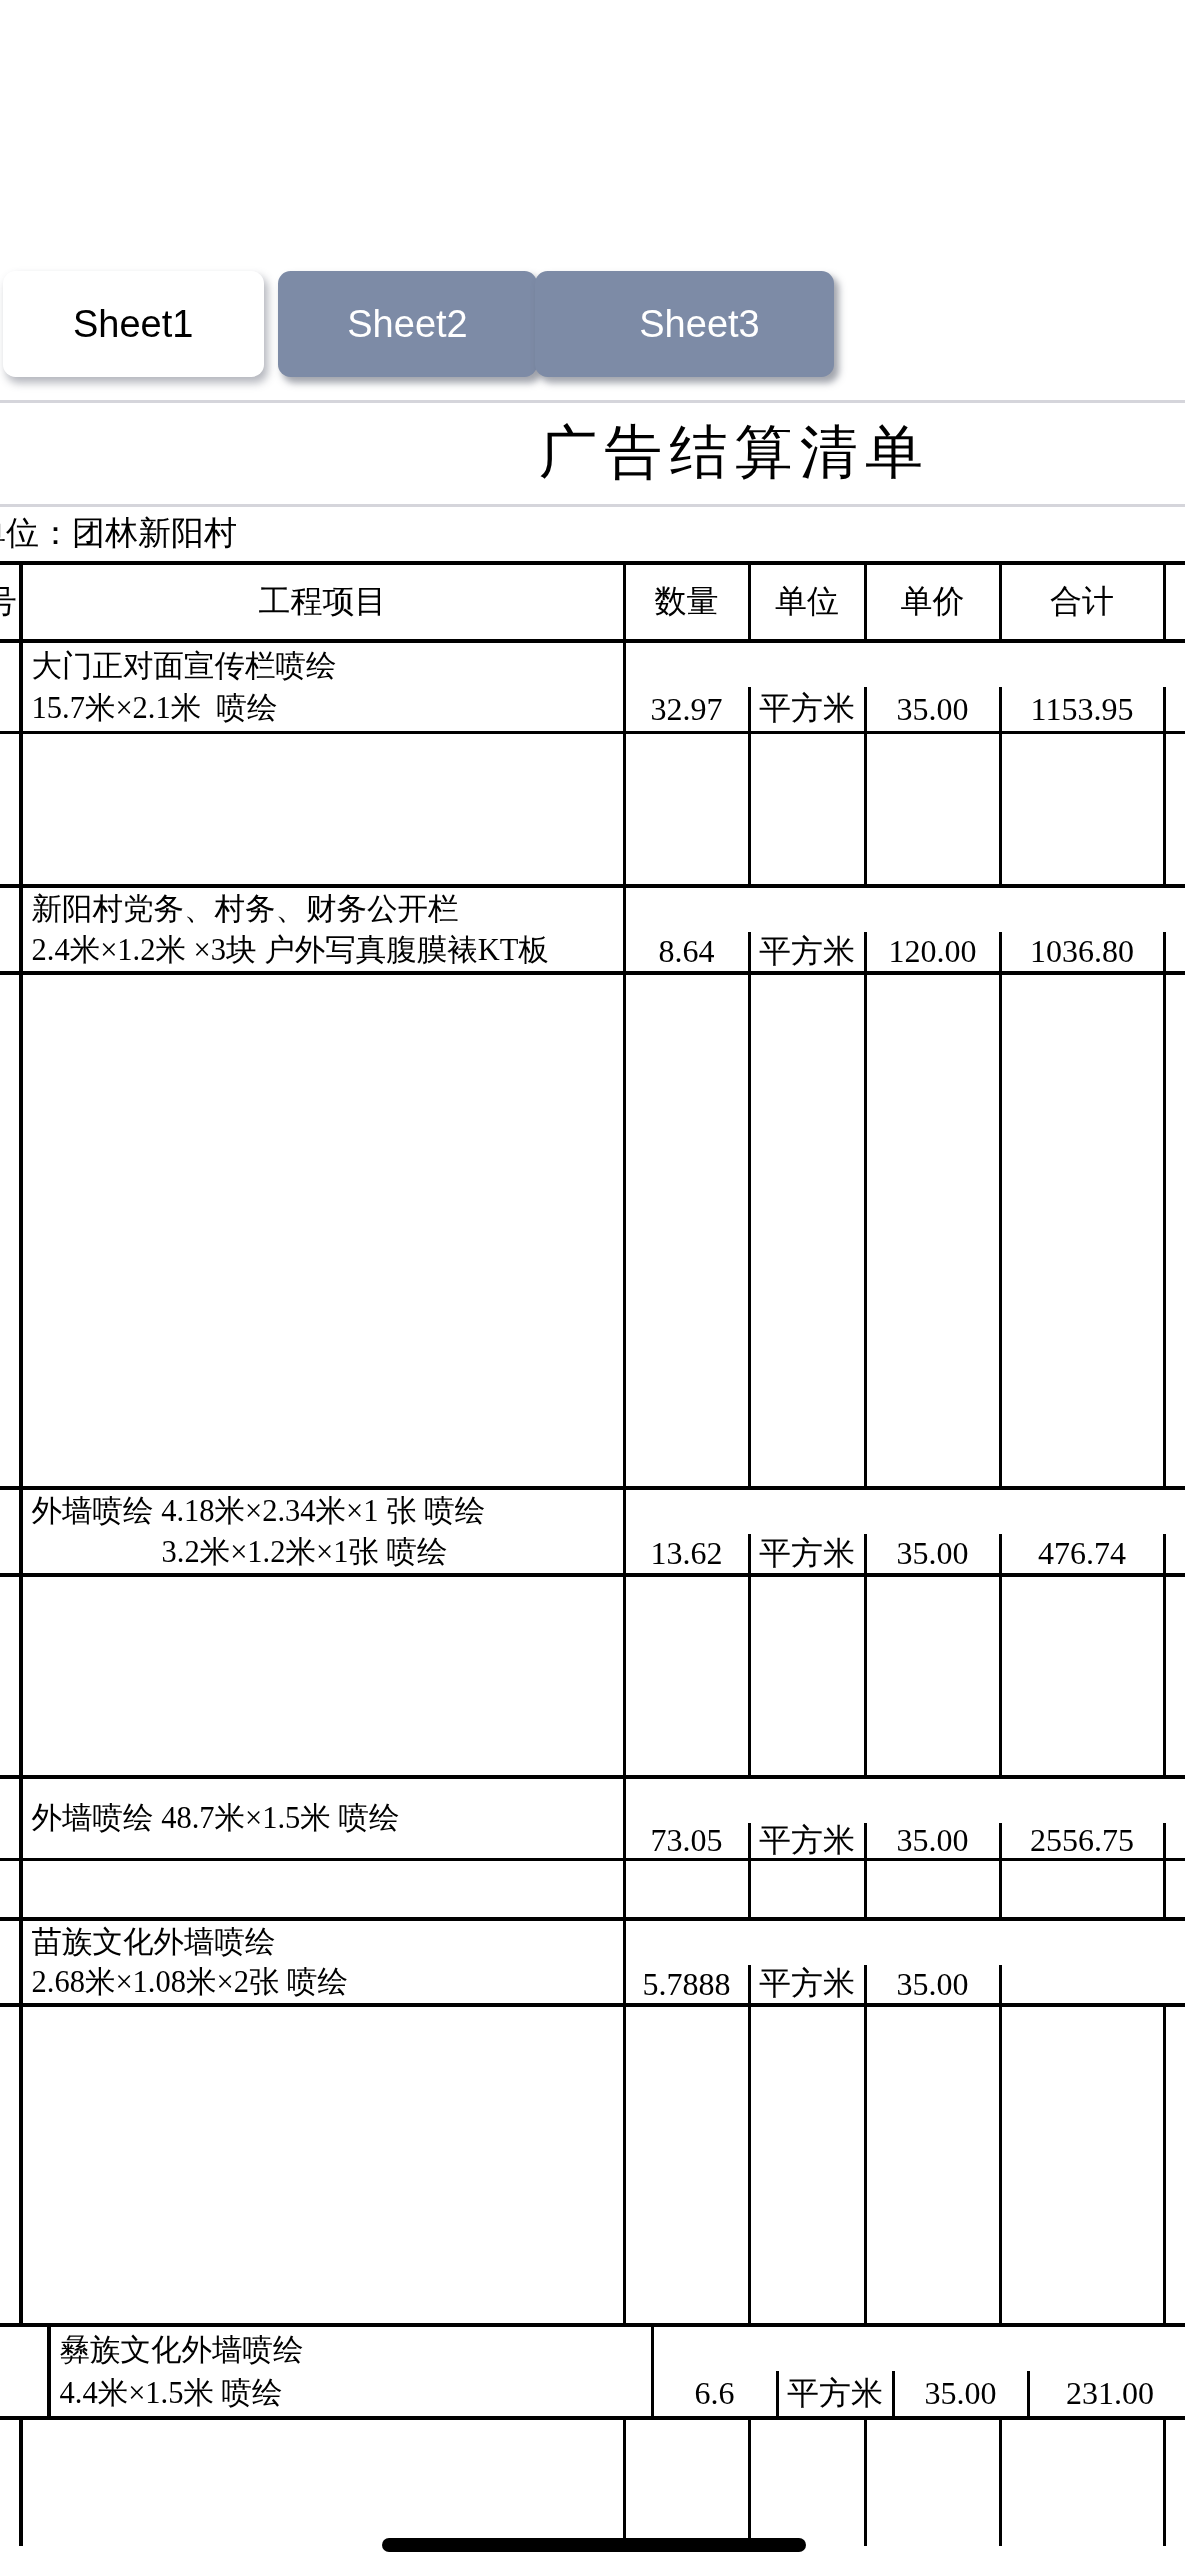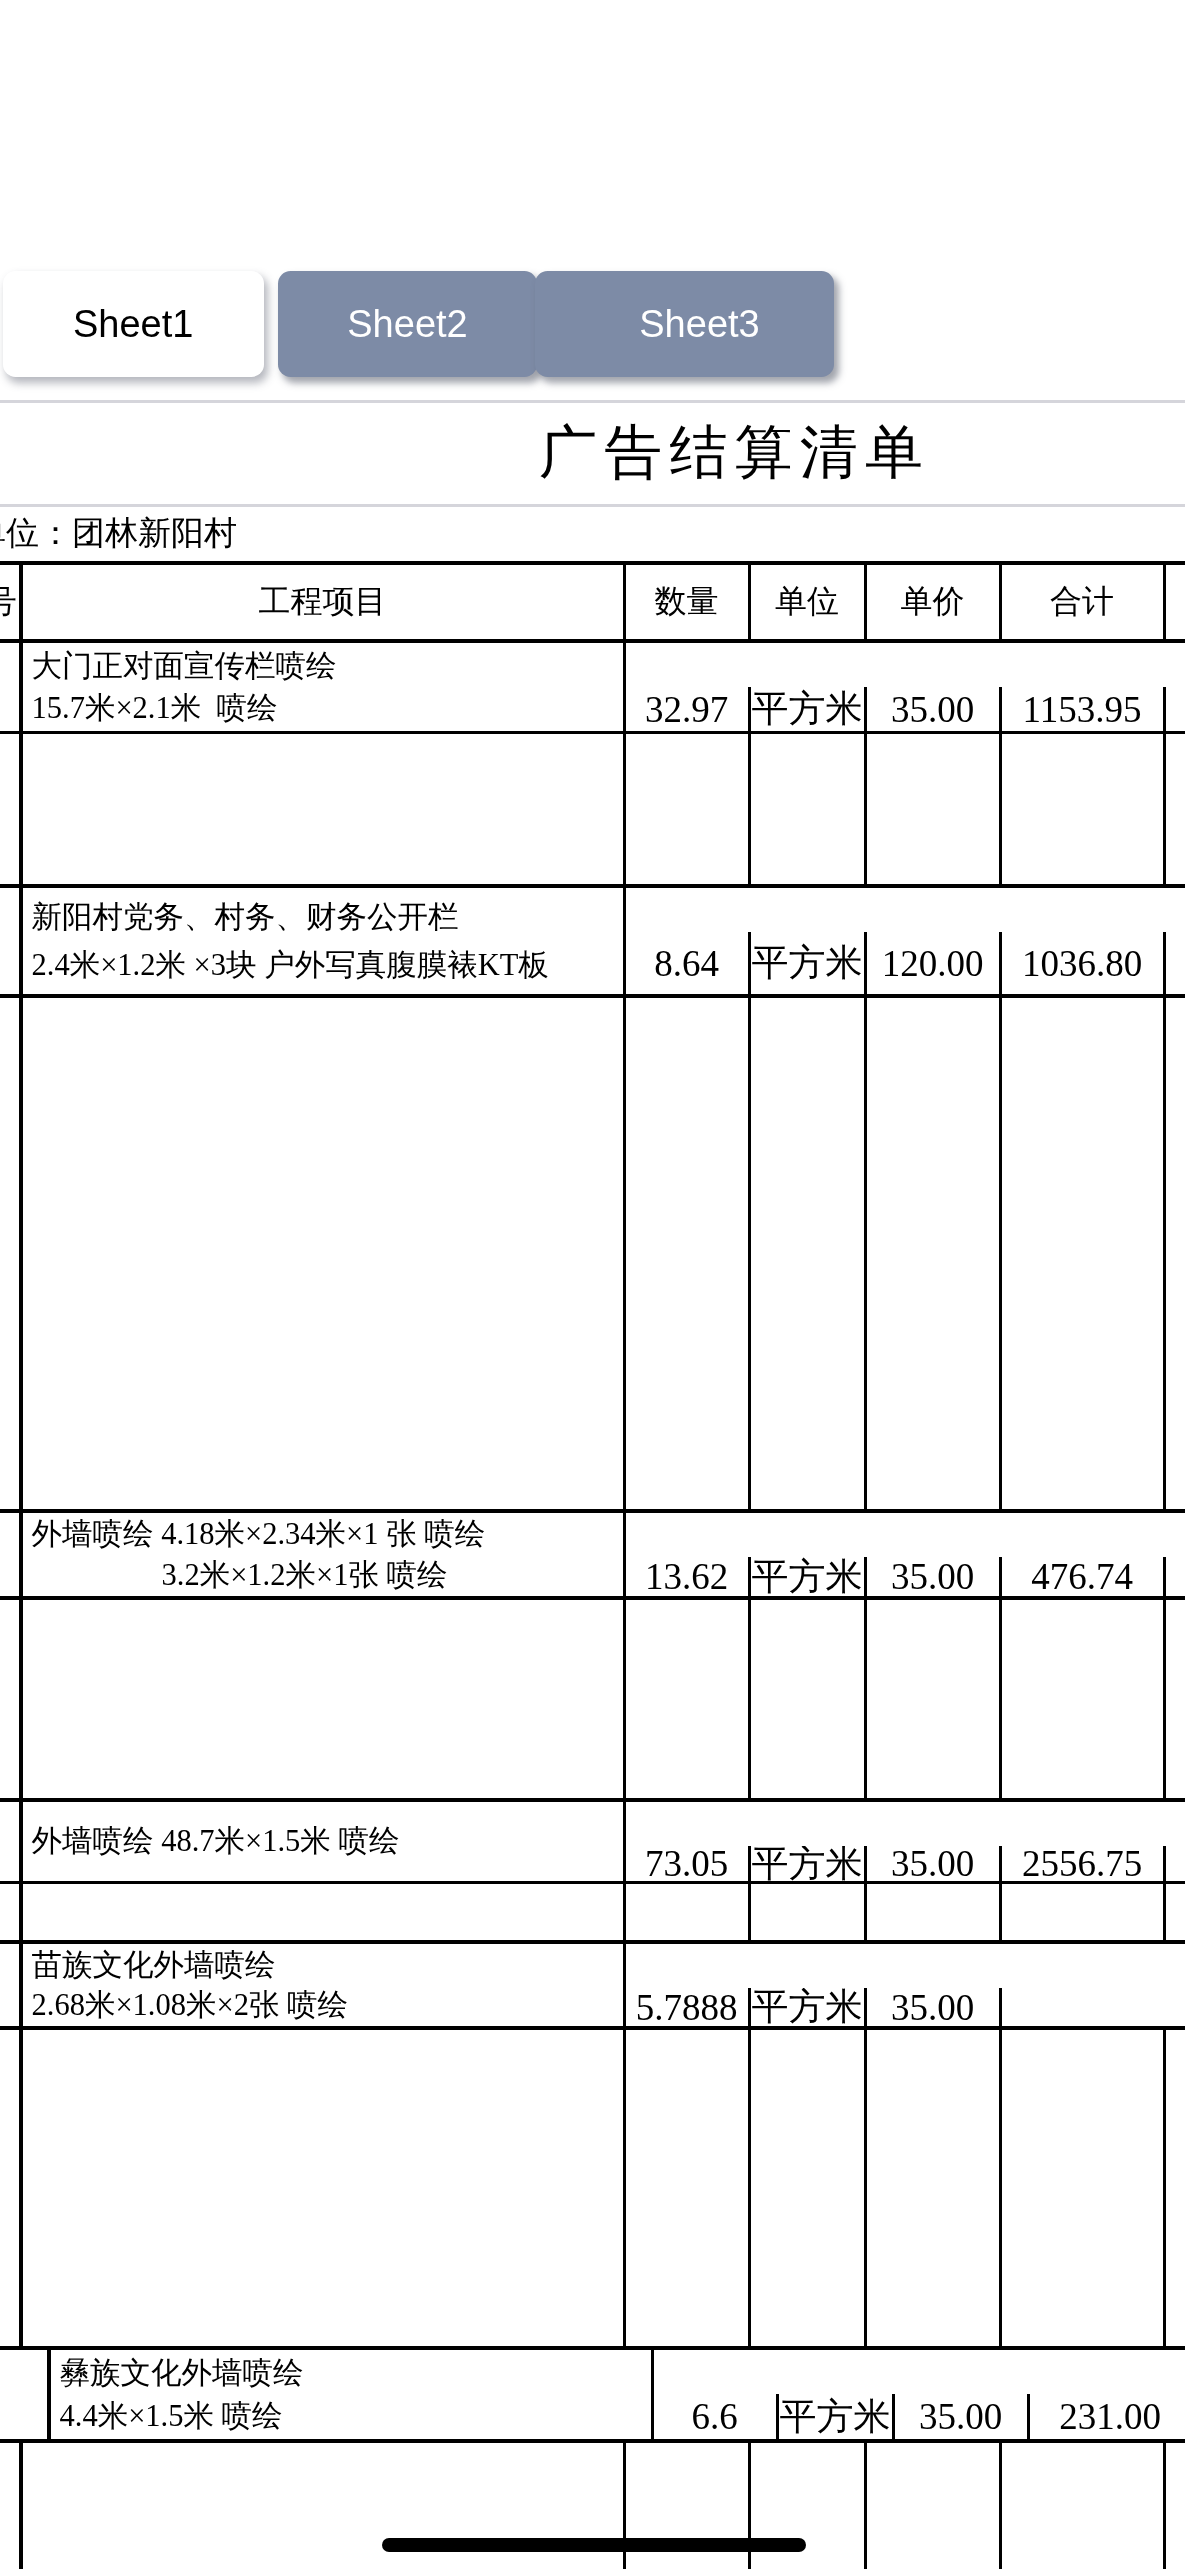--- a/index.html
+++ b/index.html
@@ -42,31 +42,31 @@
     grid-template-columns:22.5px 603px 125px 116px 135px 164px 20.7px;
   }
   .bb5{border-bottom:4.5px solid #000;}
   .bb4{border-bottom:3.6px solid #000;}
   .cell{border-right:3.6px solid #000;overflow:hidden;}
   .cell.c0{border-right-width:4.5px;}
   .cell.clast{border-right:none;}
   .hdr{display:flex;align-items:center;justify-content:center;font-size:32px;}
   .hdr-index{justify-content:flex-start;}
   .hdr-index span{display:inline-block;margin-left:-15.3px;white-space:nowrap;}
-  .num{display:flex;align-items:center;justify-content:center;font-size:37px;white-space:nowrap;margin-top:44px;}
+  .num{display:flex;align-items:center;justify-content:center;font-size:32px;white-space:nowrap;margin-top:44px;}
   .proj{
     display:flex;flex-direction:column;justify-content:space-evenly;
     padding-left:9px;font-size:30.5px;line-height:1.25;white-space:pre-wrap;
   }
   .proj .line{display:block;}
   .proj .indent{margin-left:130px;}
   .h-hdr{height:78px;}
   .h-r1{height:91px;}
   .h-r2{height:154px;}
-  .h-r3{height:110px;}
+  .h-r3{height:87px;}
   .h-r4{height:515px;}
   .h-r5{height:87px;}
   .h-r6{height:202px;}
   .h-r7{height:82px;}
   .h-r8{height:60px;}
   .h-r9{height:86px;}
   .h-r10{height:320px;}
   .h-r11{height:93px;padding-left:28px;}
   .h-r12{height:126px;}
   

